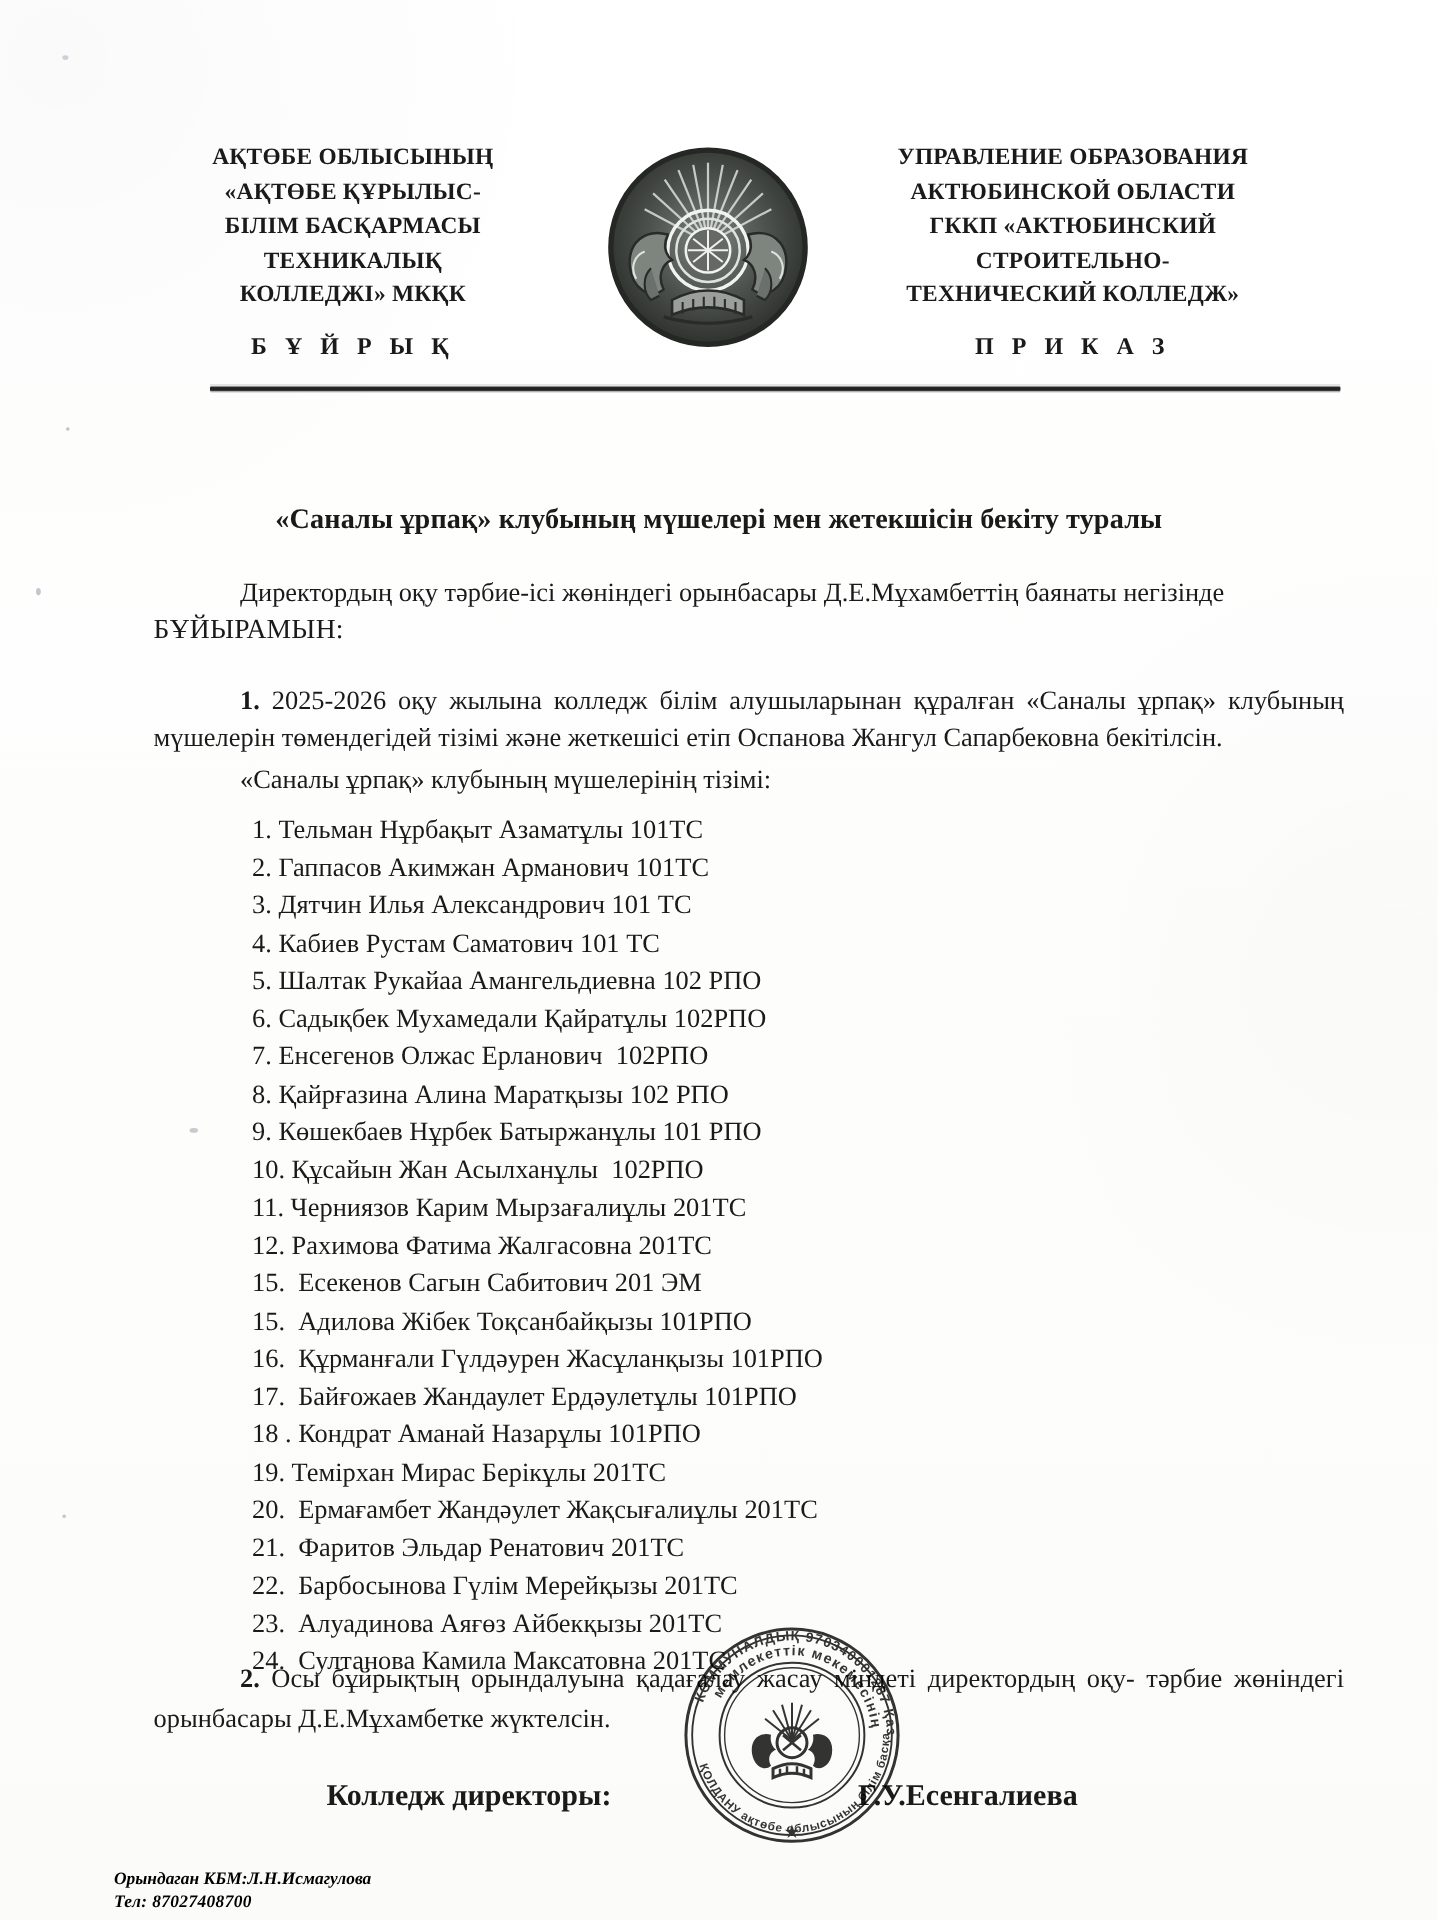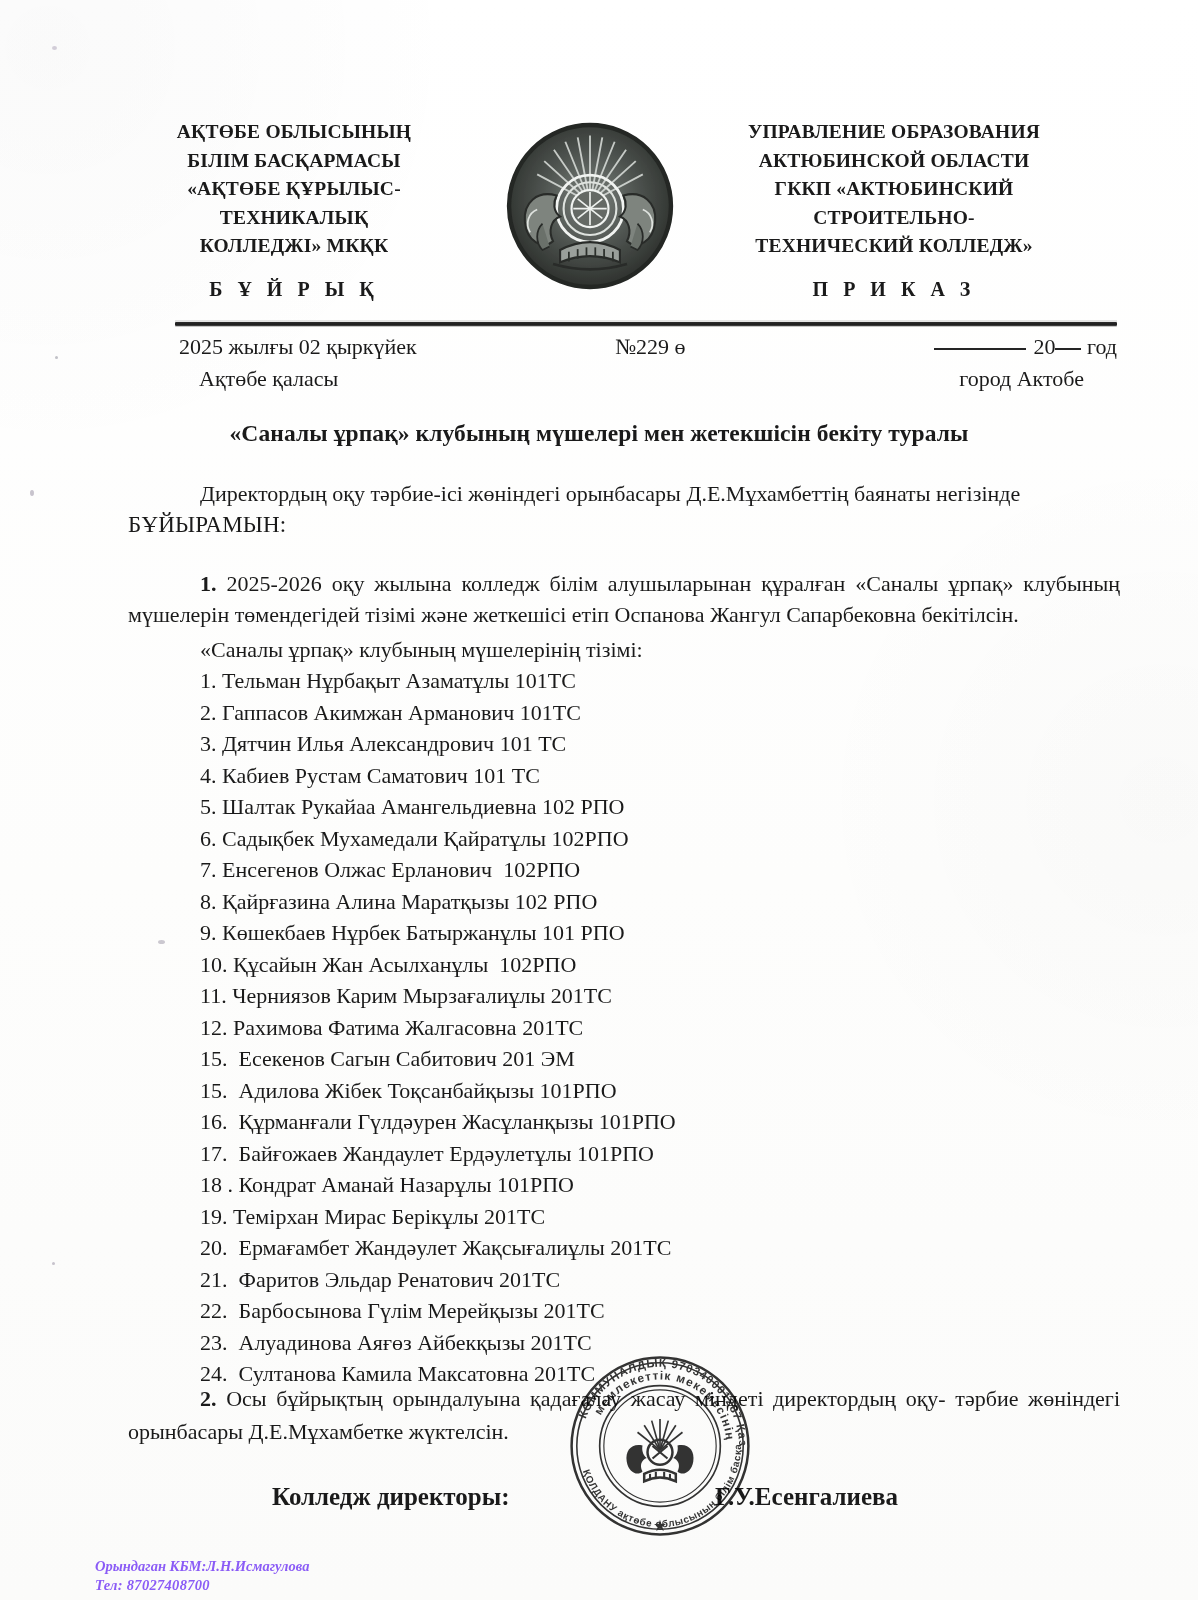--- a/index.html
+++ b/index.html
@@ -157,21 +157,21 @@
 
   .p1 { margin-top: 0; }
   .p1 .num { font-weight: bold; }
 
   .listhead {
     text-indent: 72px;
     margin: 4px 0 0 0;
   }
   ul.members {
     list-style: none;
-    margin: 0;
+    margin: 10px;
     padding: 0 0 0 72px;
   }
   ul.members li {
     font-size: 22px;
     line-height: 31.5px;
     white-space: pre;
   }
 
   .p2wrap {
     position: absolute;
@@ -210,21 +210,21 @@
   
   .footer {
     position: absolute;
     left: 95px;
     top: 1557px;
     font-family: "Liberation Serif", serif;
     font-style: italic;
     font-weight: bold;
     font-size: 14.5px;
     line-height: 19px;
-    color: #8b5cf6;
+    color: #000000;
   }
   .footer .ph { letter-spacing: 0.3px; }
 
   
   .speck {
     position: absolute;
     background: #b0a8bb;
     border-radius: 50%;
     z-index: 3;
     opacity: 0.55;
@@ -238,22 +238,22 @@
   <div class="speck" style="left:52px; top:46px; width:5px; height:4px;"></div>
   <div class="speck" style="left:55px; top:356px; width:3px; height:3px; background:#8f8f9b;"></div>
   <div class="speck" style="left:30px; top:490px; width:4px; height:6px; background:#9a94a6;"></div>
   <div class="speck" style="left:158px; top:940px; width:7px; height:4px; background:#a39cac;"></div>
   <div class="speck" style="left:52px; top:1262px; width:3px; height:3px; background:#9a94a6;"></div>
 
   <div class="header layer">
 
     <div class="hdr-col kaz">
       <div>АҚТӨБЕ ОБЛЫСЫНЫҢ</div>
+      <div>«АҚТӨБЕ ҚҰРЫЛЫС-</div>
       <div>БІЛІМ БАСҚАРМАСЫ</div>
-      <div>«АҚТӨБЕ ҚҰРЫЛЫС-</div>
       <div>ТЕХНИКАЛЫҚ</div>
       <div>КОЛЛЕДЖІ» МКҚК</div>
       <div class="doctype">Б Ұ Й Р Ы Қ</div>
     </div>
 
     <div class="emblem-wrap">
       <svg class="emblem" viewBox="0 0 200 200">
         <defs>
           <radialGradient id="embg" cx="50%" cy="46%" r="58%">
             <stop offset="0%" stop-color="#6d7a70"></stop>
@@ -315,34 +315,20 @@
       <div>АКТЮБИНСКОЙ ОБЛАСТИ</div>
       <div>ГККП «АКТЮБИНСКИЙ</div>
       <div>СТРОИТЕЛЬНО-</div>
       <div>ТЕХНИЧЕСКИЙ КОЛЛЕДЖ»</div>
       <div class="doctype">П Р И К А З</div>
     </div>
   </div>
 
   <div class="rule"></div>
 
-  <div class="daterow layer">
-    <div class="r1">
-      <span class="dl">2025  жылғы 02 қыркүйек</span>
-      <span class="dc">№229 ө</span>
-      <span class="dr">
-        <span class="blank-line"></span><span>20</span><span class="blank-small"></span>
-        <span>год</span>
-      </span>
-    </div>
-    <div class="r2">
-      <span class="dl2">Ақтөбе қаласы</span>
-      <span class="dr2">город Актобе</span>
-    </div>
-  </div>
 
   <div class="title layer">«Саналы ұрпақ» клубының мүшелері мен жетекшісін бекіту туралы</div>
 
   <div class="body layer">
 
     <p class="p-just">Директордың оқу тәрбие-ісі жөніндегі орынбасары Д.Е.Мұхамбеттің баянаты негізінде</p>
     <p class="buyramyn">БҰЙЫРАМЫН:</p>
 
     <div class="gap-a"></div>
 

